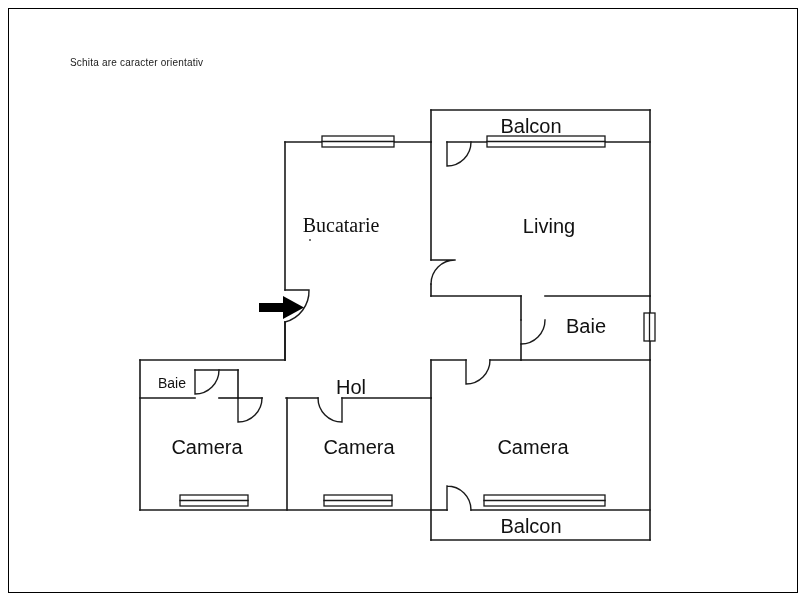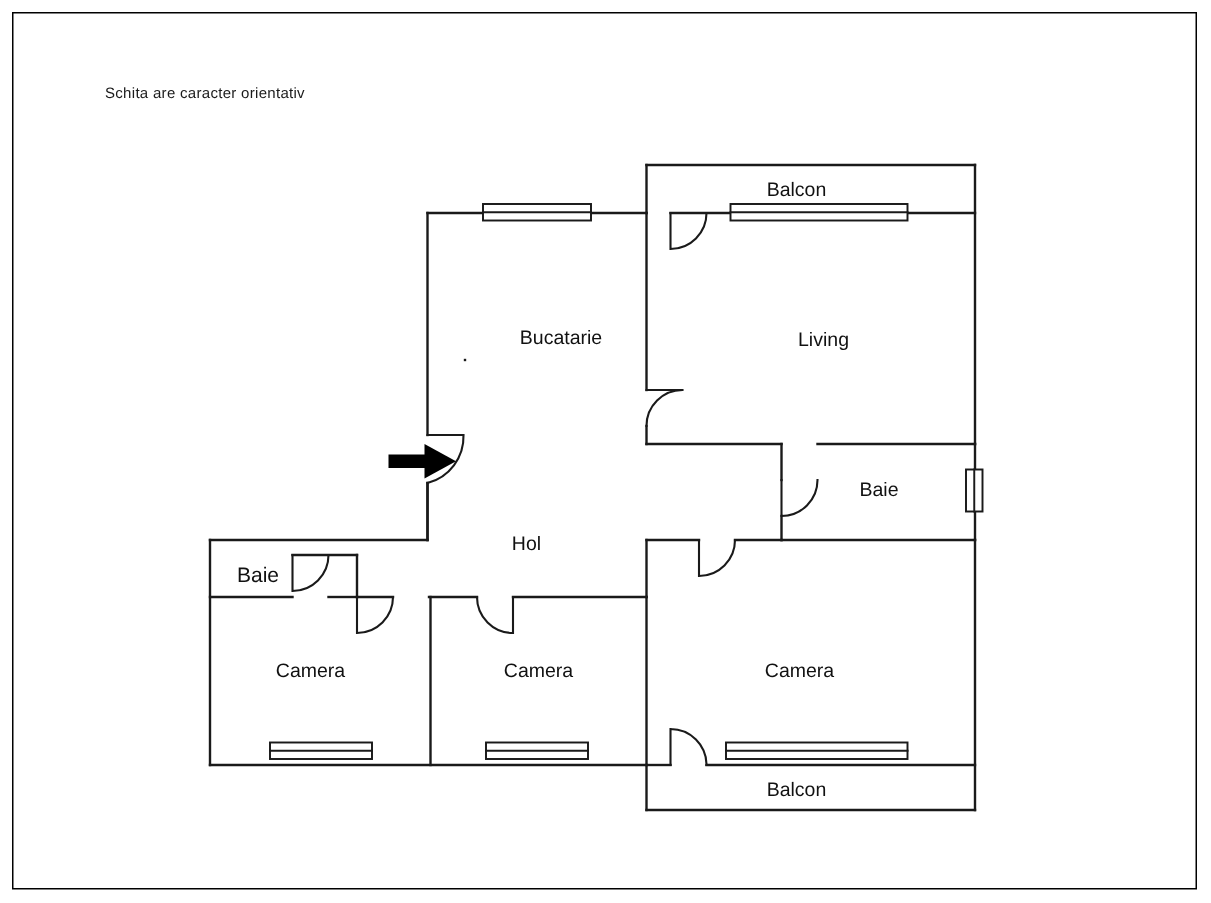--- a/index.html
+++ b/index.html
@@ -35,21 +35,21 @@
   }
   #plan {
     position: absolute;
     left: 0;
     top: 0;
     width: 807px;
     height: 602px;
   }
   .room-label {
     position: absolute;
-    font-size: 13px;
+    font-size: 20px;
     color: #111111;
     white-space: nowrap;
     transform: translate(-50%, -50%);
   }
   .room-label.small {
     font-size: 14px;
   }
 </style>
 </head>
 <body>
@@ -161,24 +161,24 @@
       </g>
 
       <g fill="#000000" stroke="none">
         <rect x="259" y="303" width="26" height="9"></rect>
         <polygon points="283,296 304,307.5 283,319"></polygon>
       </g>
 
     </g>
   </svg>
 
-  <div class="room-label" style="left:374px; top:225px;">Bucatarie</div>
+  <div class="room-label" style="left:341px; top:225px;font-family:Liberation Serif, serif;">Bucatarie</div>
   <div class="room-label" style="left:529px; top:226px;margin-left:20px;">Living</div>
   <div class="room-label" style="left:531px; top:126px;">Balcon</div>
   <div class="room-label" style="left:586px; top:326px;">Baie</div>
   <div class="room-label small" style="left:172px; top:383px;">Baie</div>
-  <div class="room-label" style="left:351px; top:362px;">Hol</div>
+  <div class="room-label" style="left:351px; top:387px;">Hol</div>
   <div class="room-label" style="left:207px; top:447px;">Camera</div>
   <div class="room-label" style="left:359px; top:447px;">Camera</div>
   <div class="room-label" style="left:533px; top:447px;">Camera</div>
   <div class="room-label" style="left:531px; top:526px;">Balcon</div>
 
 </div>
 
 </body></html>

